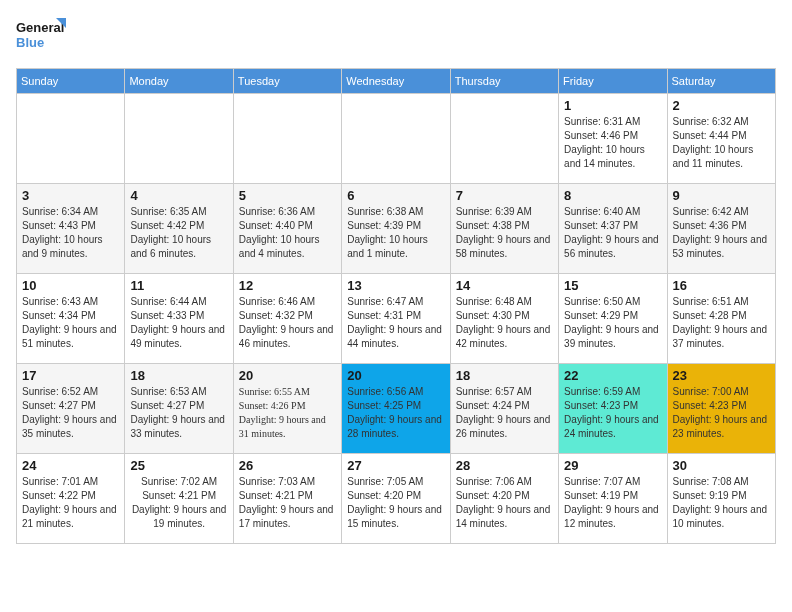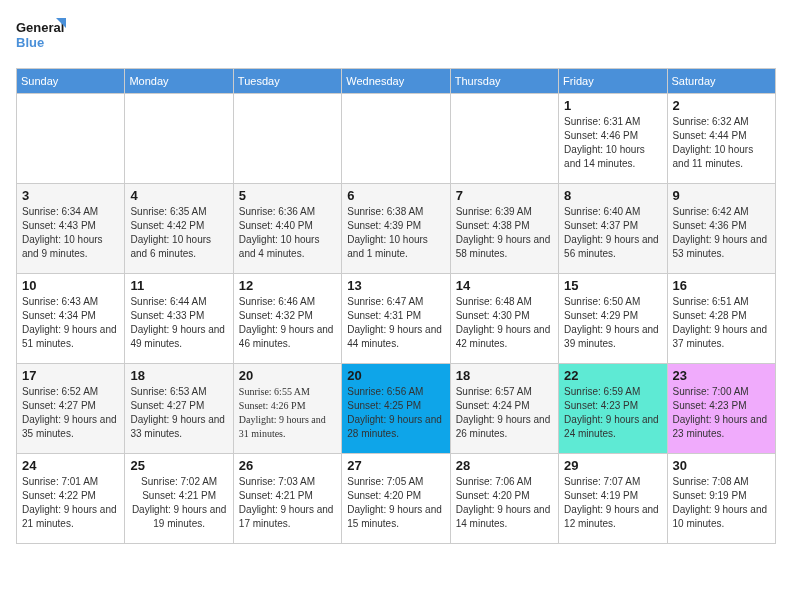--- a/index.html
+++ b/index.html
@@ -242,21 +242,21 @@
           <div class="day-info" style="white-space: pre-line;">Sunrise: 6:57 AM
 Sunset: 4:24 PM
 Daylight: 9 hours and 26 minutes.</div>
         </td>
         <td style="background: #5eead4;">
           <span class="day-num">22</span>
           <div class="day-info" style="white-space: pre-line;">Sunrise: 6:59 AM
 Sunset: 4:23 PM
 Daylight: 9 hours and 24 minutes.</div>
         </td>
-        <td style="background: #f0abfc;">
+        <td style="background: #eab308;">
           <span class="day-num">23</span>
           <div class="day-info" style="white-space: pre-line;">Sunrise: 7:00 AM
 Sunset: 4:23 PM
 Daylight: 9 hours and 23 minutes.</div>
         </td>
       </tr>
       <tr>
         <td>
           <span class="day-num">24</span>
           <div class="day-info" style="white-space: pre-line;">Sunrise: 7:01 AM

